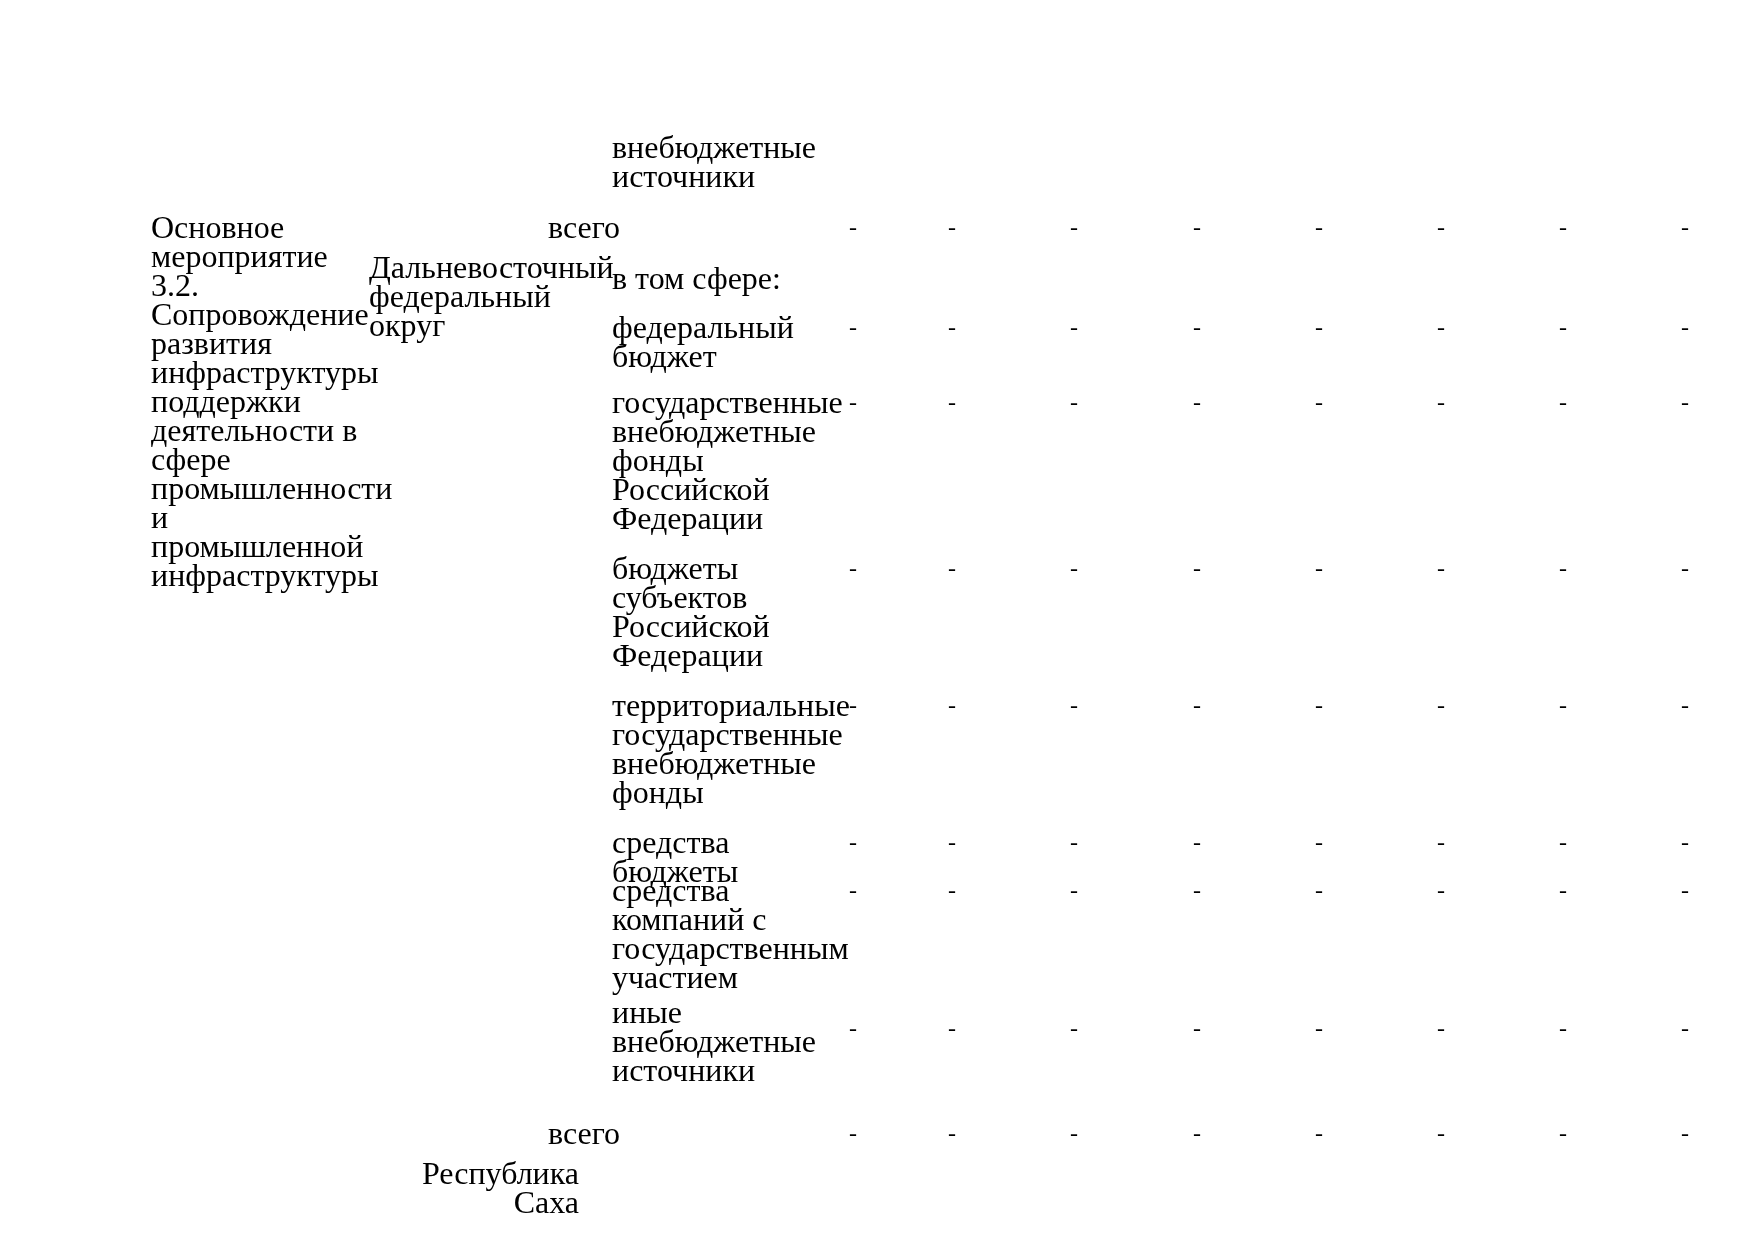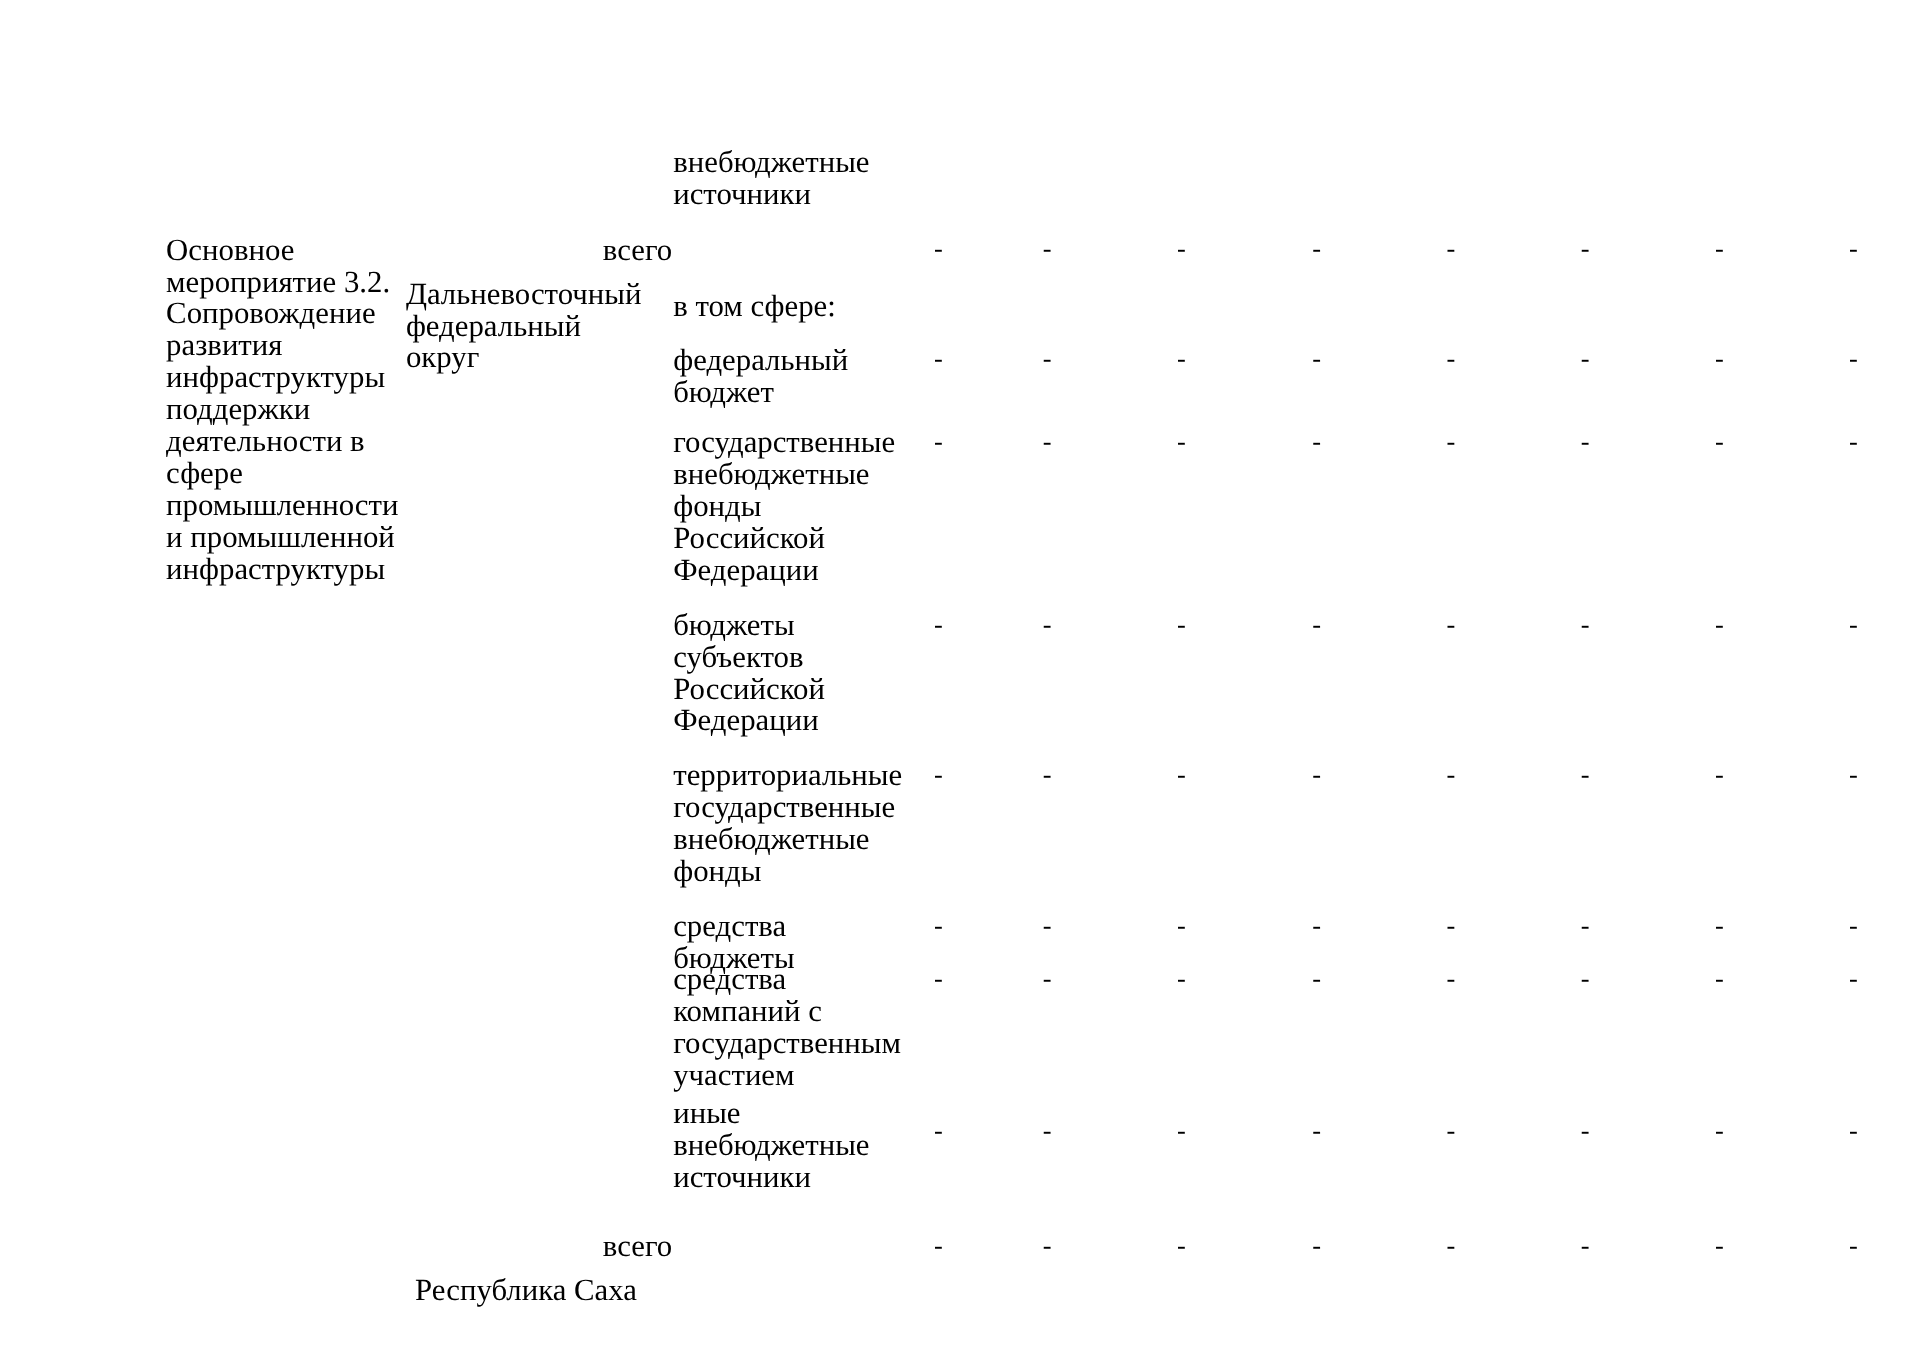--- a/index.html
+++ b/index.html
@@ -1,19 +1,19 @@
 <!DOCTYPE html>
 <html><head>
 <meta charset="utf-8">
 <style>
   html, body { margin:0; padding:0; background:#ffffff; }
   body { width:1754px; height:1240px; position:relative; overflow:hidden;
          font-family:"Liberation Serif", "DejaVu Serif", serif; color:#000; }
   .page { position:absolute; left:0; top:0; width:1754px; height:1240px; background:#fff; }
-  .txt { position:absolute; font-size:28px; line-height:29px; white-space:pre-line; }
+  .txt { position:absolute; font-size:32px; line-height:29px; white-space:pre-line; }
   .c1 { left:151px; width:215px; }
   .c2 { left:369px; width:210px;margin-top:40px; }
   .c3a { left:548px; width:200px; }
   .c3b { left:612px; width:220px; }
   .row { position:absolute; left:0; width:1754px; height:29px; }
   .dash { position:absolute; top:0; width:20px; margin-left:-10px; text-align:center;
           font-size:24px; line-height:29px; }
 </style>
 </head>
 <body>

